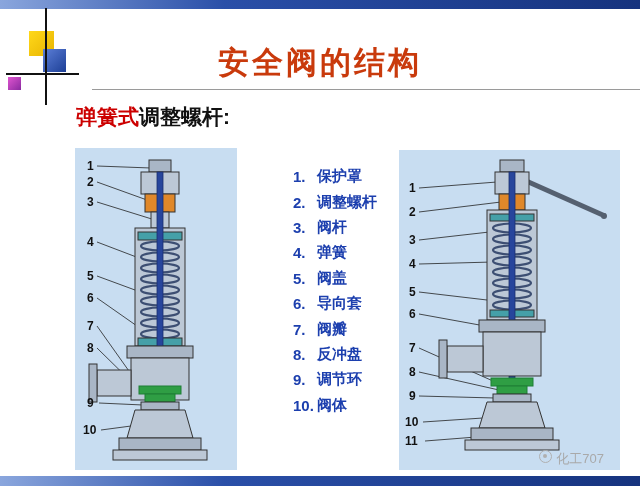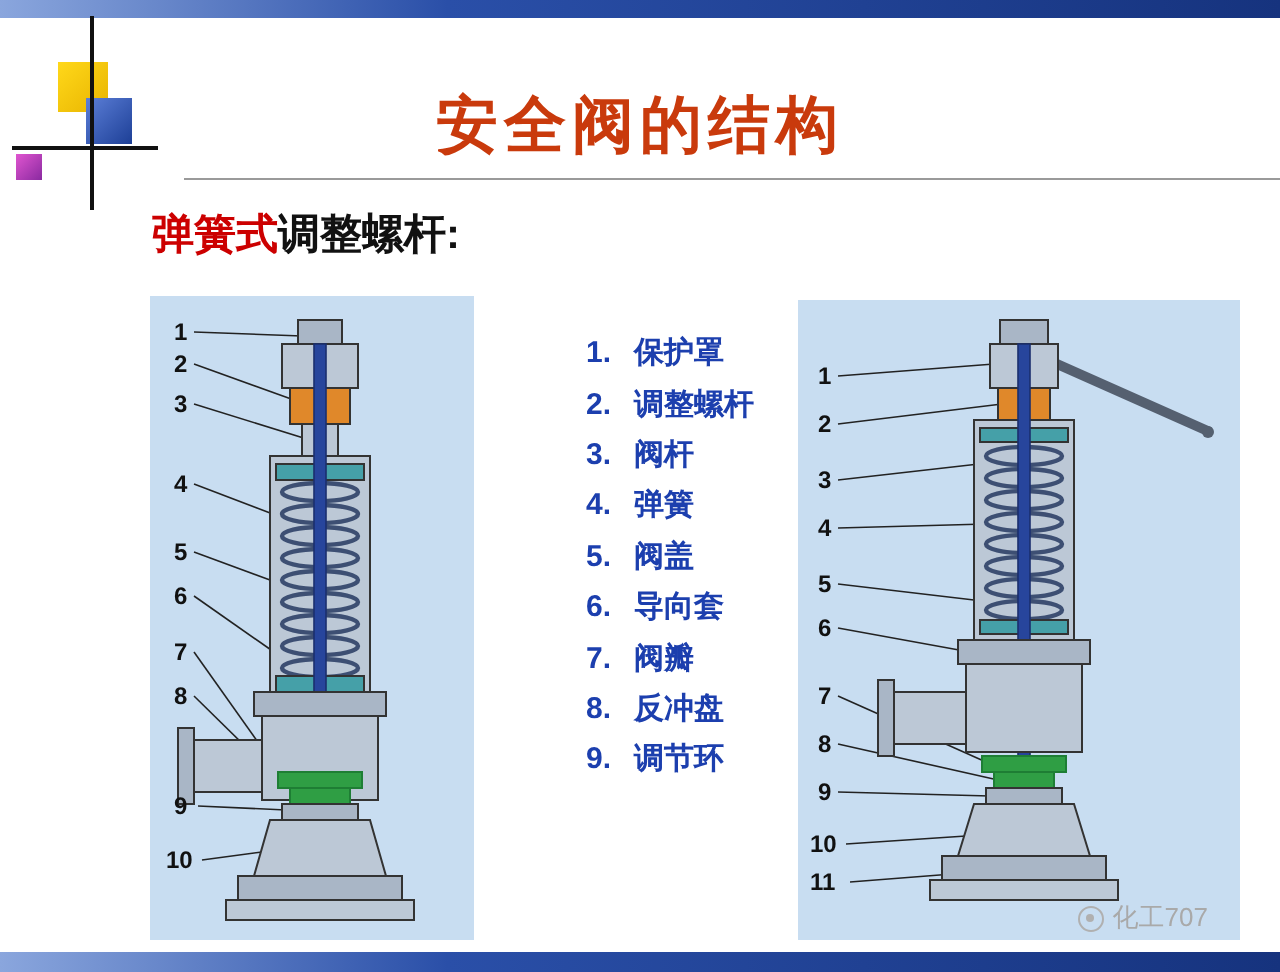--- a/index.html
+++ b/index.html
@@ -50,21 +50,21 @@
     list-style: none;
   }
   .legend li {
     height: 25.4px; display: flex; align-items: center;
     font-size: 15px; font-weight: bold; color: #1c3fae; white-space: nowrap;
   }
   .legend .num { display: inline-block; min-width: 24px; }
 
   .watermark {
     position: absolute; right: 36px; bottom: 18px;
-    display: flex; align-items: center; gap: 4px;
+    display: flex; align-items: flex-start; gap: 4px;
     color: #a9a9a9; font-size: 13px;
   }
   .wm-icon {
     width: 13px; height: 13px; border: 1.5px solid #b0b0b0; border-radius: 50%;
     position: relative;
   }
   .wm-icon::after {
     content: ""; position: absolute; left: 3px; top: 3px; width: 4px; height: 4px;
     border-radius: 50%; background: #b0b0b0;
   }
@@ -182,20 +182,24 @@
         <span>阀瓣</span>
       </li>
     <li>
         <span class="num">8.</span>
         <span>反冲盘</span>
       </li>
     <li>
         <span class="num">9.</span>
         <span>调节环</span>
       </li>
+    <li>
+        <span class="num">10.</span>
+        <span>阀体</span>
+      </li>
   </ul>
 
   <div class="panel panel-right">
     <svg viewBox="0 0 221 320">
 
       <line class="lead" x1="20" y1="38" x2="98" y2="32"></line>
       <line class="lead" x1="20" y1="62" x2="102" y2="52"></line>
       <line class="lead" x1="20" y1="90" x2="108" y2="80"></line>
       <line class="lead" x1="20" y1="114" x2="94" y2="112"></line>
       <line class="lead" x1="20" y1="142" x2="88" y2="150"></line>

